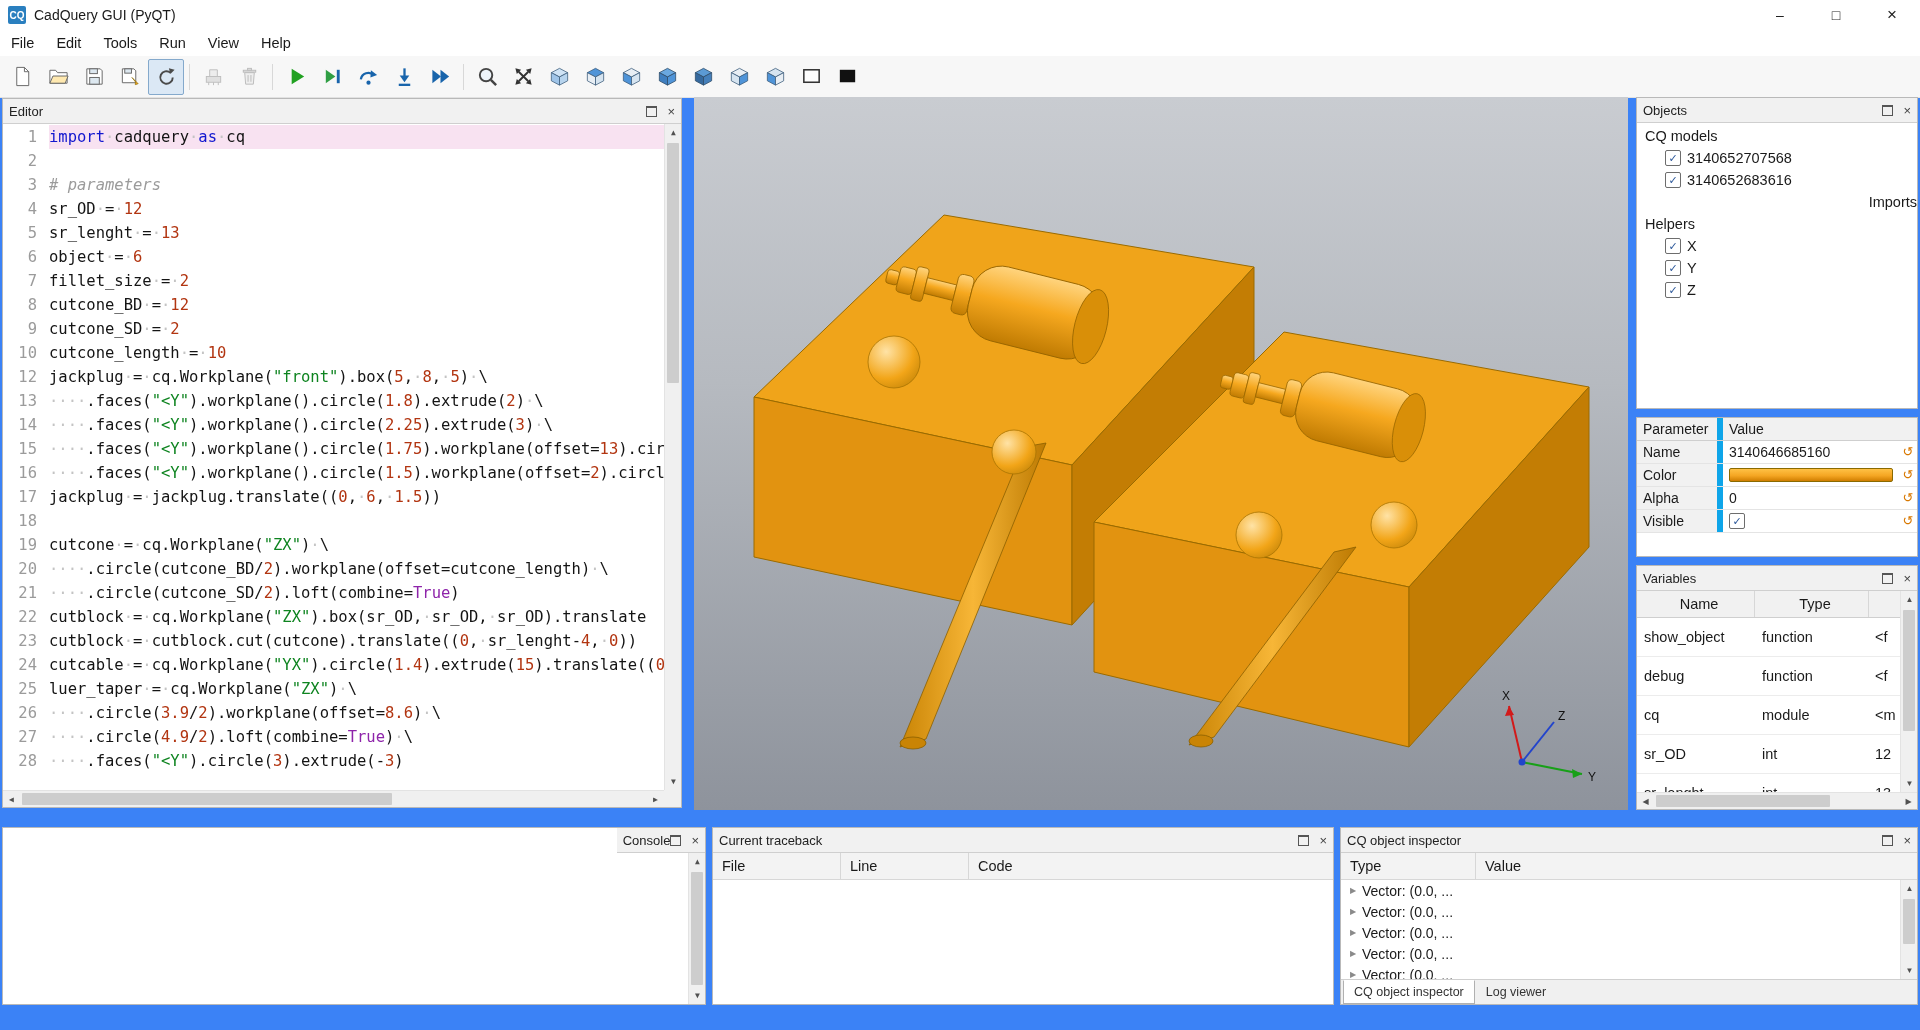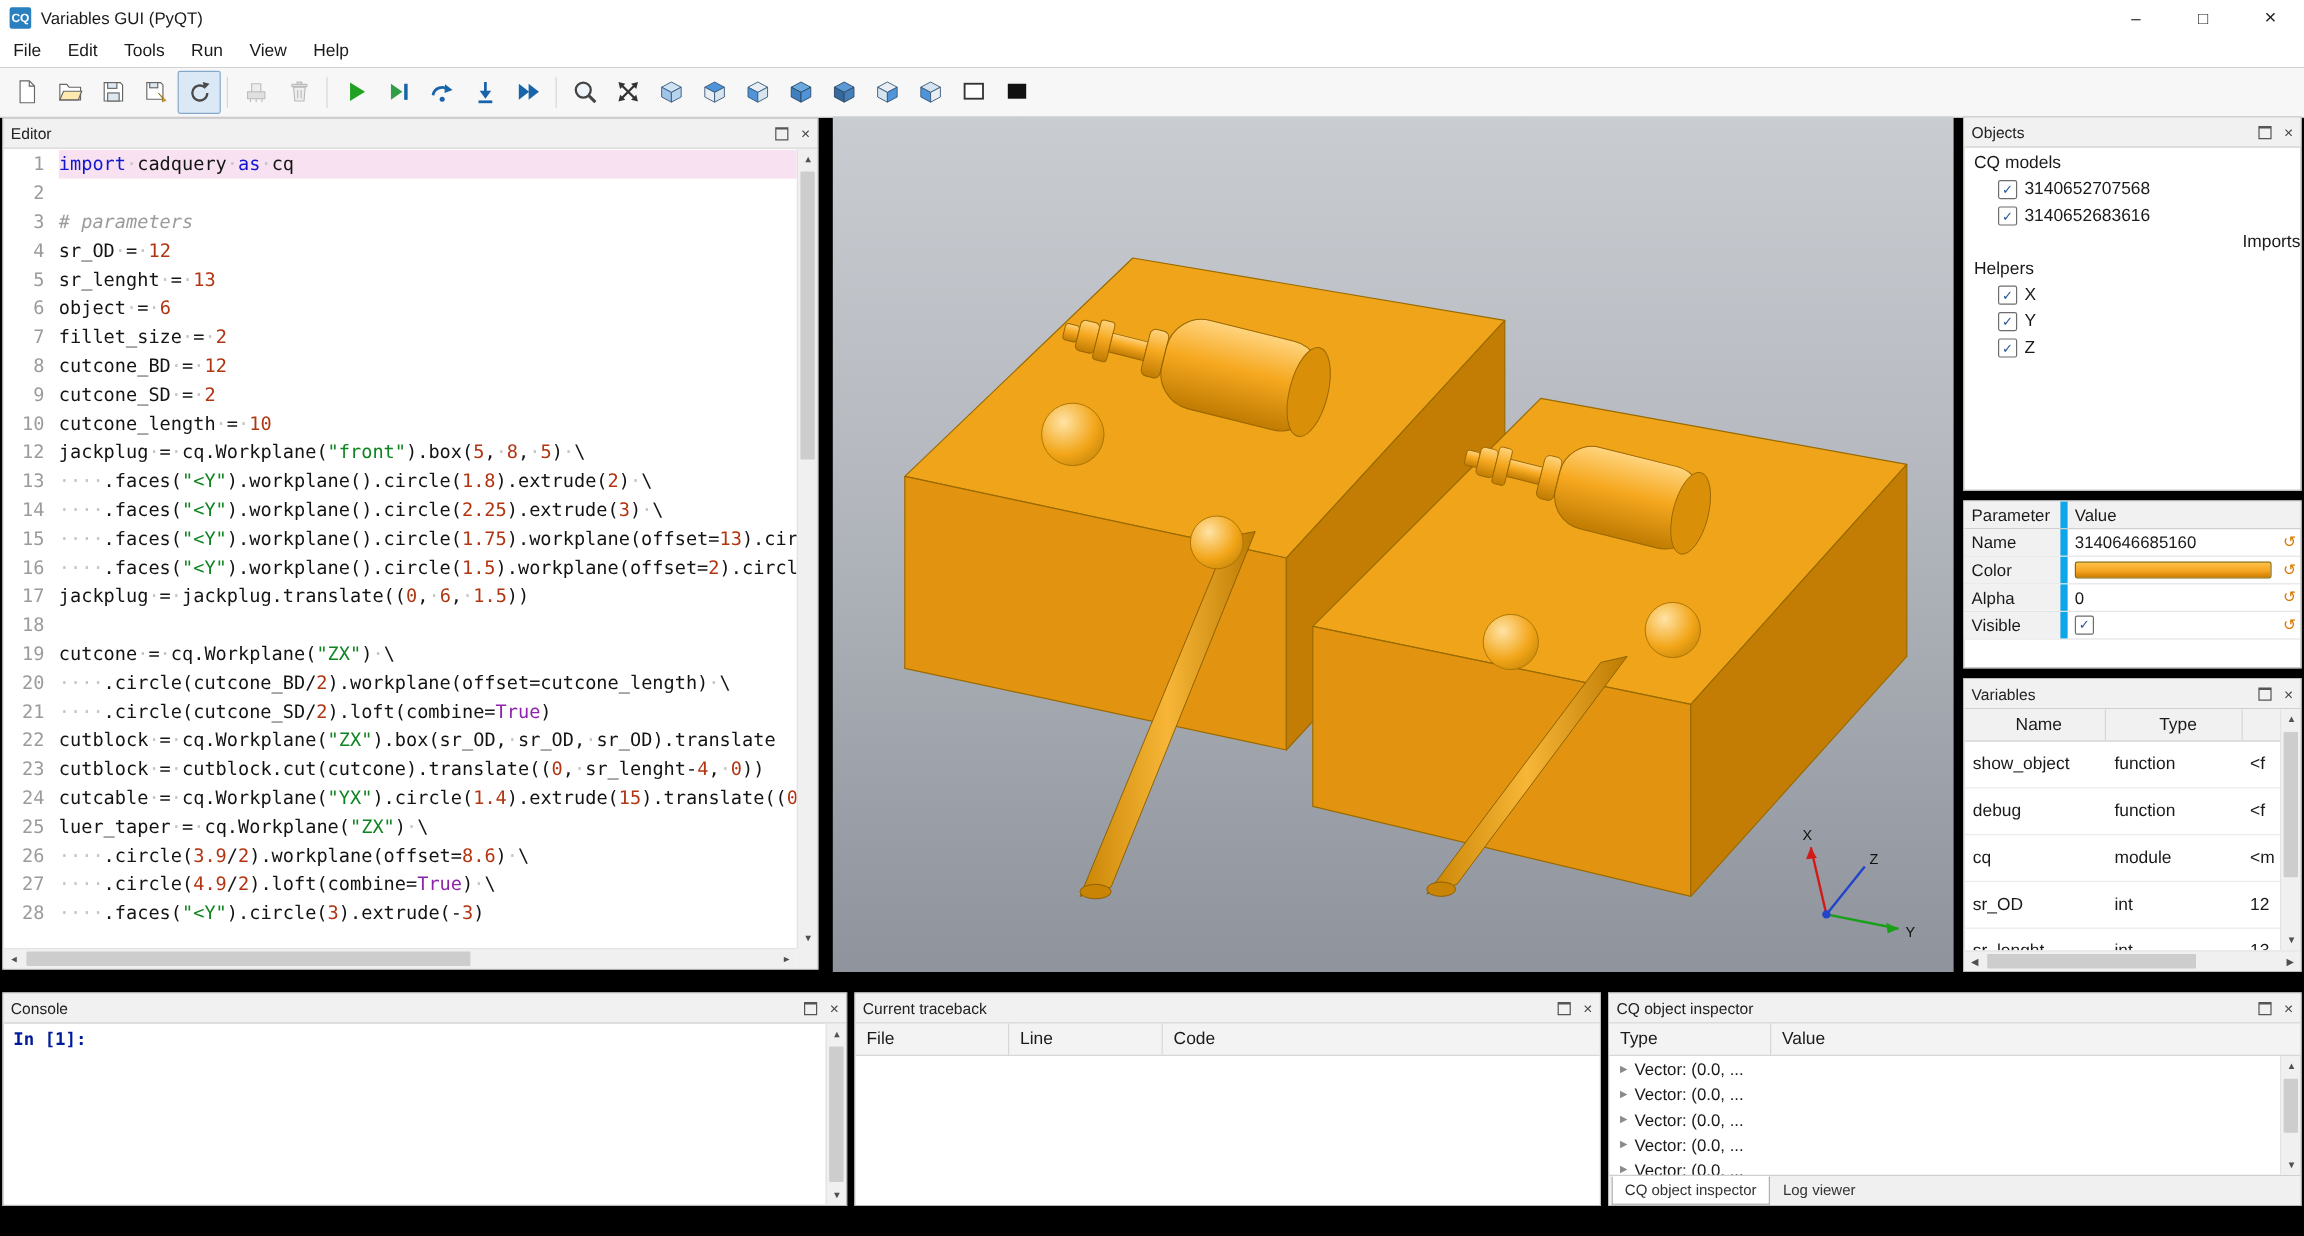--- a/index.html
+++ b/index.html
@@ -1,16 +1,16 @@
 <!DOCTYPE html>
 <html><head>
 <meta charset="utf-8">
 <style>
   html,body{margin:0;padding:0;background:#e8e8e8;}
-  .app{position:relative;width:1920px;height:1030px;background:#000000;
+  .app{position:relative;width:1920px;height:1030px;background:#3b82f6;
        font-family:"Liberation Sans",sans-serif;color:#1a1a1a;overflow:hidden;}
 
   
   .titlebar{position:absolute;left:0;top:0;width:1920px;height:30px;background:#ffffff;
             display:flex;align-items:center;}
   .applogo{width:18px;height:18px;margin-left:8px;background:#2a7fbf;color:#fff;border-radius:2px;
            font-size:10px;font-weight:bold;display:flex;align-items:center;justify-content:center;}
   .apptitle{margin-left:8px;font-size:14px;}
   .winbtns{margin-left:auto;display:flex;height:100%;}
   .wbtn{width:56px;height:100%;display:flex;align-items:center;justify-content:center;
@@ -85,21 +85,21 @@
   #vars-panel{left:1636px;top:565px;width:282px;height:245px;}
   .vtable{flex:1;position:relative;overflow:hidden;}
   .vhead{display:flex;height:26px;line-height:26px;background:#f1f1f1;border-bottom:1px solid #cfcfcf;font-size:14.5px;}
   .vhead div{text-align:center;border-right:1px solid #d7d7d7;box-sizing:border-box;}
   .vrow{display:flex;height:38px;align-items:center;font-size:14.5px;border-bottom:1px solid #ececec;}
   .vc1{width:118px;min-width:118px;padding-left:7px;box-sizing:border-box;}
   .vc2{width:114px;min-width:114px;padding-left:7px;box-sizing:border-box;}
   .vc3{flex:1;padding-left:6px;overflow:hidden;white-space:nowrap;}
 
   
-  #console-panel{left:2px;top:827px;width:704px;height:178px;}
+  #console-panel{left:2px;top:827px;width:704px;height:178px;align-items:flex-end;}
   .console-body{flex:1;position:relative;font-family:"DejaVu Sans Mono",monospace;font-size:14.5px;}
   .prompt{position:absolute;left:8px;top:6px;color:#001a9a;font-weight:bold;}
 
   #traceback-panel{left:712px;top:827px;width:622px;height:178px;}
   .thead{display:flex;height:26px;line-height:26px;background:#f3f3f3;border-bottom:1px solid #d7d7d7;font-size:14.5px;}
   .thead div{padding-left:9px;border-right:1px solid #d7d7d7;box-sizing:border-box;}
   .tb-file{width:128px;}.tb-line{width:128px;}.tb-code{flex:1;border-right:none!important;}
 
   #inspector-panel{left:1340px;top:827px;width:578px;height:178px;}
   .ihead{display:flex;height:26px;line-height:26px;background:#f3f3f3;border-bottom:1px solid #d7d7d7;font-size:14.5px;}
@@ -114,21 +114,21 @@
         border:1px solid transparent;}
   .itab.active{background:#fff;border-color:#b0b0b0;border-top-color:#fff;}
 </style>
 </head>
 <body>
 
 <div class="app">
 
   <div class="titlebar">
     <div class="applogo">CQ</div>
-    <div class="apptitle">Variables GUI (PyQT)</div>
+    <div class="apptitle">CadQuery GUI (PyQT)</div>
     <div class="winbtns">
       <div class="wbtn">
           <span>–</span>
         </div>
       <div class="wbtn">
           <span>□</span>
         </div>
       <div class="wbtn">
           <span style="font-size:17px;">×</span>
         </div>

